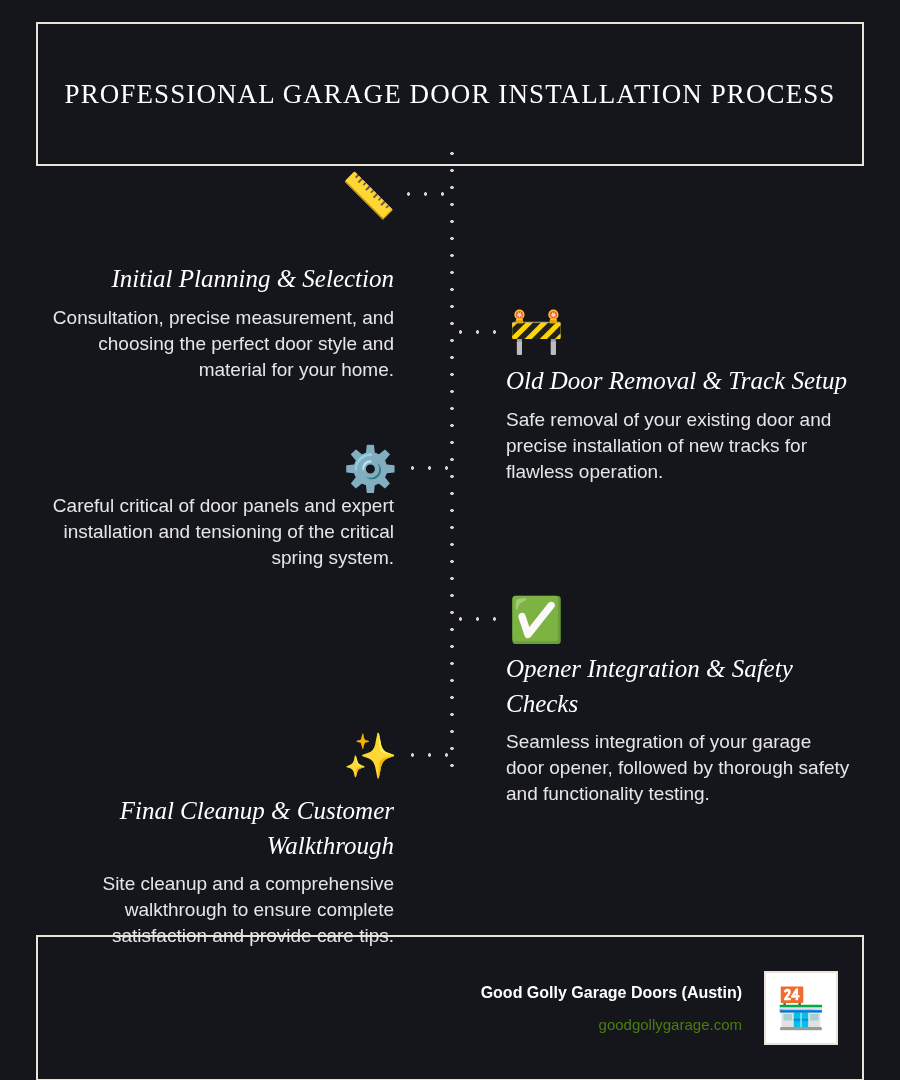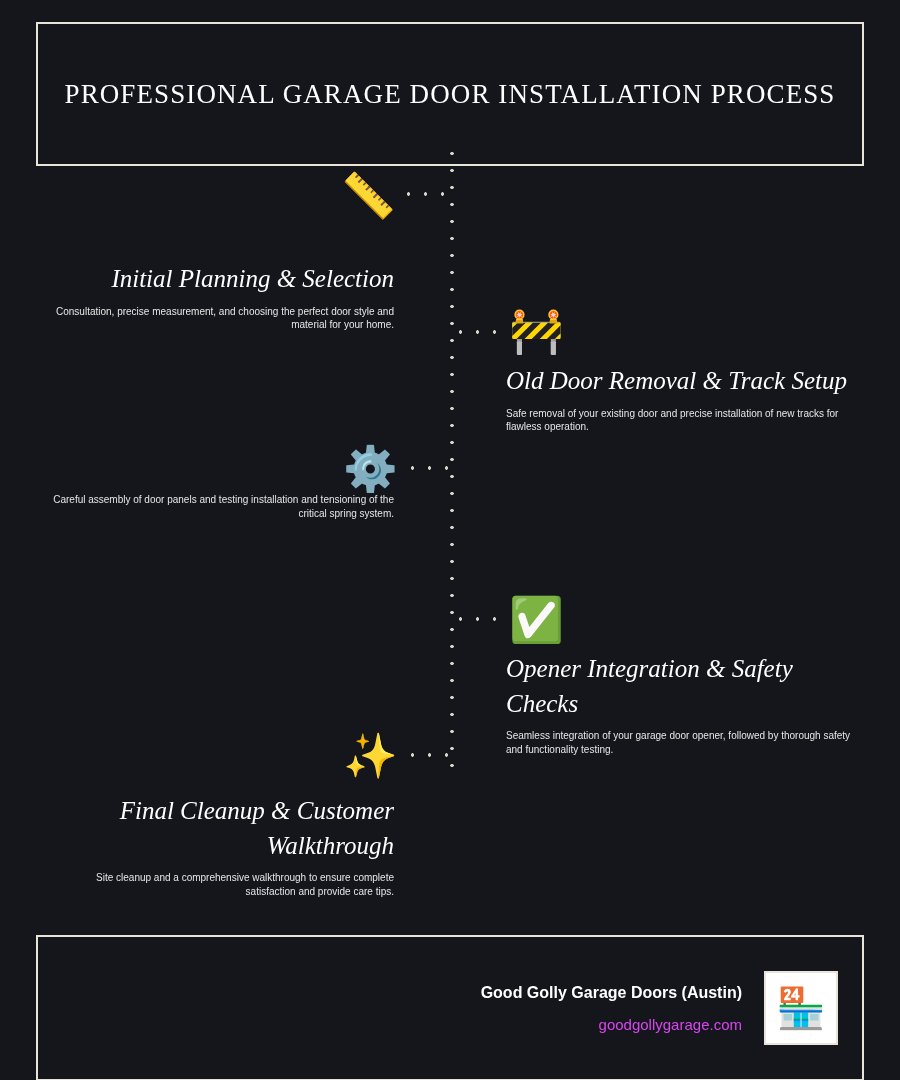--- a/index.html
+++ b/index.html
@@ -83,21 +83,21 @@
     font-family: "Liberation Serif", serif;
     font-size: 25px;
     line-height: 1.38;
     color: #ffffff;
     font-weight: 400;
     margin: 0 0 8px 0;
     font-style: italic;
   }
   .step-desc {
     font-family: "Liberation Sans", sans-serif;
-    font-size: 10px;
+    font-size: 19px;
     line-height: 1.38;
     color: #e6e6e6;
     margin: 0;
   }
 
   .icon-badge {
     position: absolute;
     width: 62px;
     height: 62px;
     display: flex;
@@ -132,21 +132,21 @@
   .footer-company {
     font-family: "Liberation Sans", sans-serif;
     font-size: 16px;
     font-weight: bold;
     color: #ffffff;
     margin-bottom: 14px;
   }
   .footer-site {
     font-family: "Liberation Sans", sans-serif;
     font-size: 15px;
-    color: #d946ef;
+    color: #4d7c0f;
   }
   .footer-logo {
     width: 74px;
     height: 74px;
     border: 2px solid #e9e4d8;
     background: #ffffff;
     display: flex;
     align-items: center;
     justify-content: center;
     font-size: 40px;
@@ -181,21 +181,21 @@
   <div class="step right" style="top:364px;">
     <div class="step-title">Old Door Removal &amp; Track Setup</div>
     <div class="step-desc">Safe removal of your existing door and precise installation of new tracks for flawless operation.</div>
   </div>
 
   <div class="connector" style="left:404px; top:466px; width:48px;"></div>
   <div class="icon-badge" style="left:340px; top:438px;">
     <span>⚙️</span>
   </div>
   <div class="step left" style="top:493px;">
-    <div class="step-desc">Careful assembly of door panels and testing installation and tensioning of the critical spring system.</div>
+    <div class="step-desc">Careful critical of door panels and expert installation and tensioning of the critical spring system.</div>
   </div>
 
   <div class="connector" style="left:452px; top:617px; width:52px;"></div>
   <div class="icon-badge" style="left:506px; top:589px;">
     <span>✅</span>
   </div>
   <div class="step right" style="top:652px;">
     <div class="step-title">Opener Integration &amp; Safety Checks</div>
     <div class="step-desc">Seamless integration of your garage door opener, followed by thorough safety and functionality testing.</div>
   </div>

